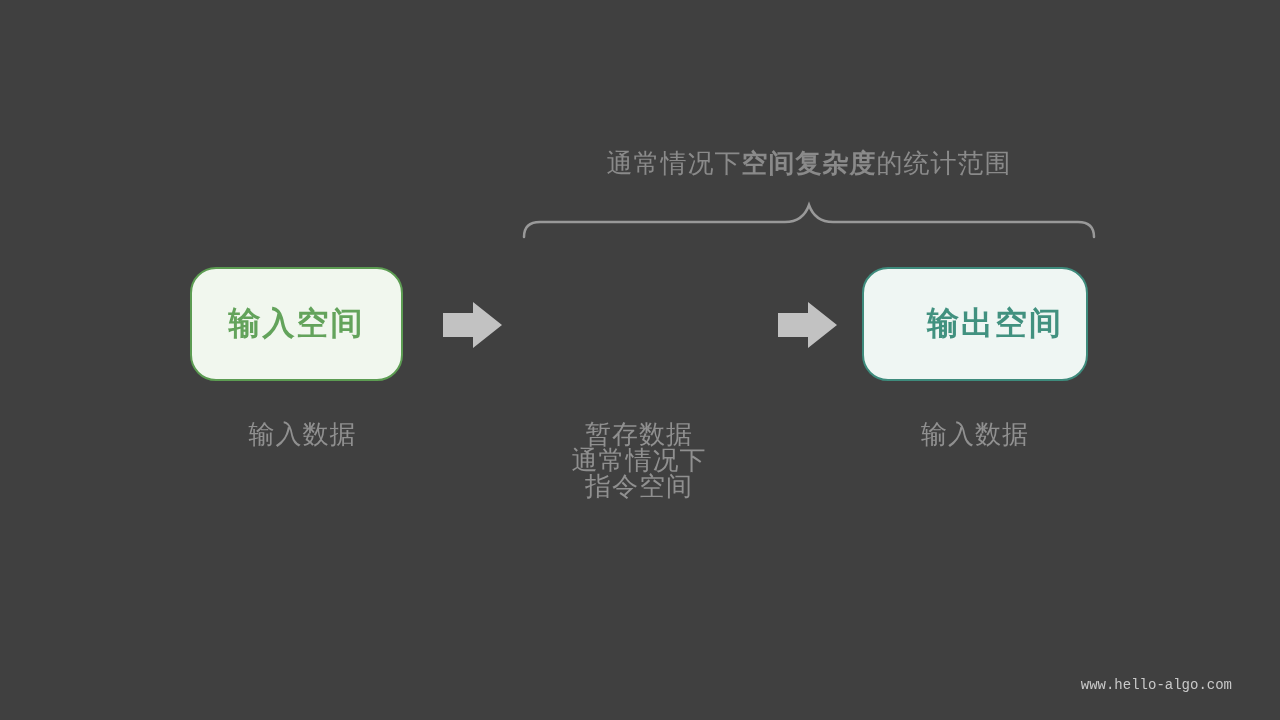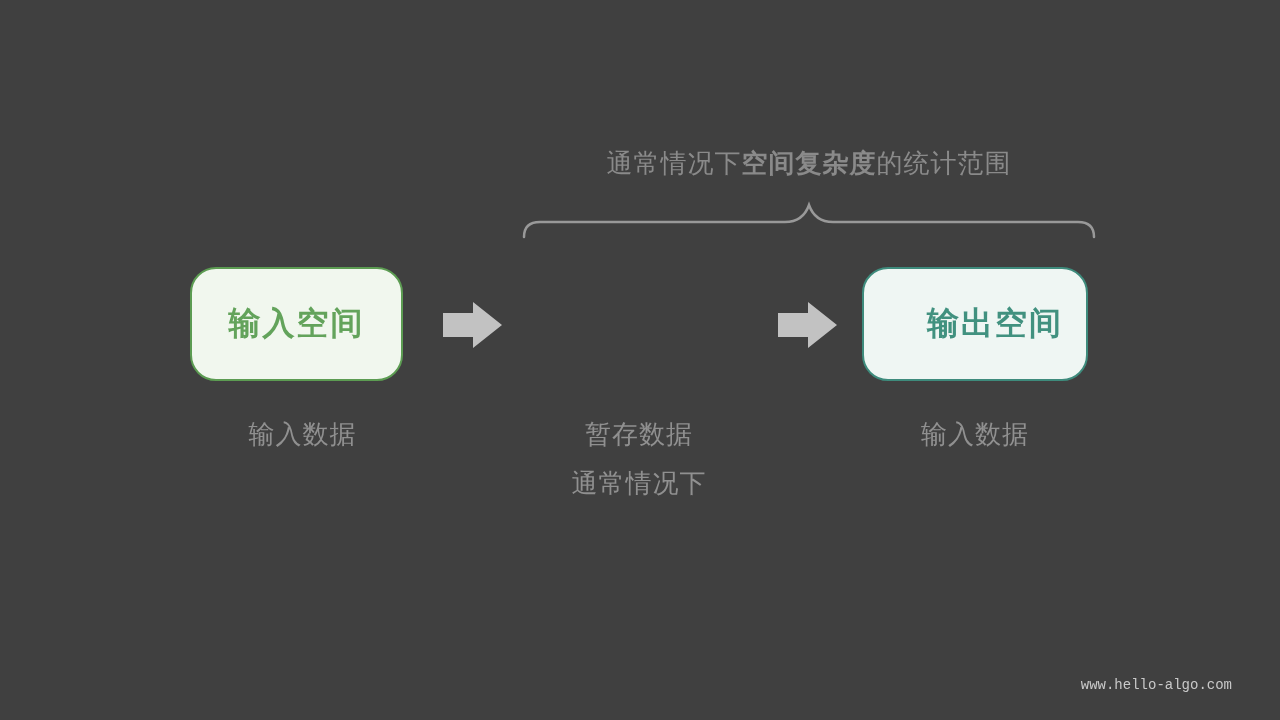--- a/index.html
+++ b/index.html
@@ -70,21 +70,20 @@
   }
   .sublabel-input  { left: 189px; width: 227px; top: 421px; }
   .sublabel-output { left: 862px; width: 226px; top: 421px; }
   .sublabel-group {
     position: absolute;
     left: 526px;
     width: 226px;
     top: 421px;
     display: flex;
     flex-direction: column;
-    gap: 23px;
     font-size: 26px;
     letter-spacing: 1px;
     line-height: 26px;
     color: #909090;
     text-align: center;
     white-space: nowrap;
   }
   .watermark {
     position: absolute;
     top: 677px;
@@ -122,19 +121,20 @@
 
   <div class="node node-output" style="border-color: rgb(62, 139, 124); background-color: rgb(239, 246, 243); color: rgb(65, 145, 127);">
     <span class="node-label">输出空间</span>
   </div>
 
   <div class="sublabel sublabel-input">输入数据</div>
 
   <div class="sublabel-group">
     <div>暂存数据</div>
     <div>通常情况下</div>
+    <div>指令空间</div>
   </div>
 
   <div class="sublabel sublabel-output">输入数据</div>
 
   <div class="watermark">www.hello-algo.com</div>
 
 </div>
 
 </body></html>

